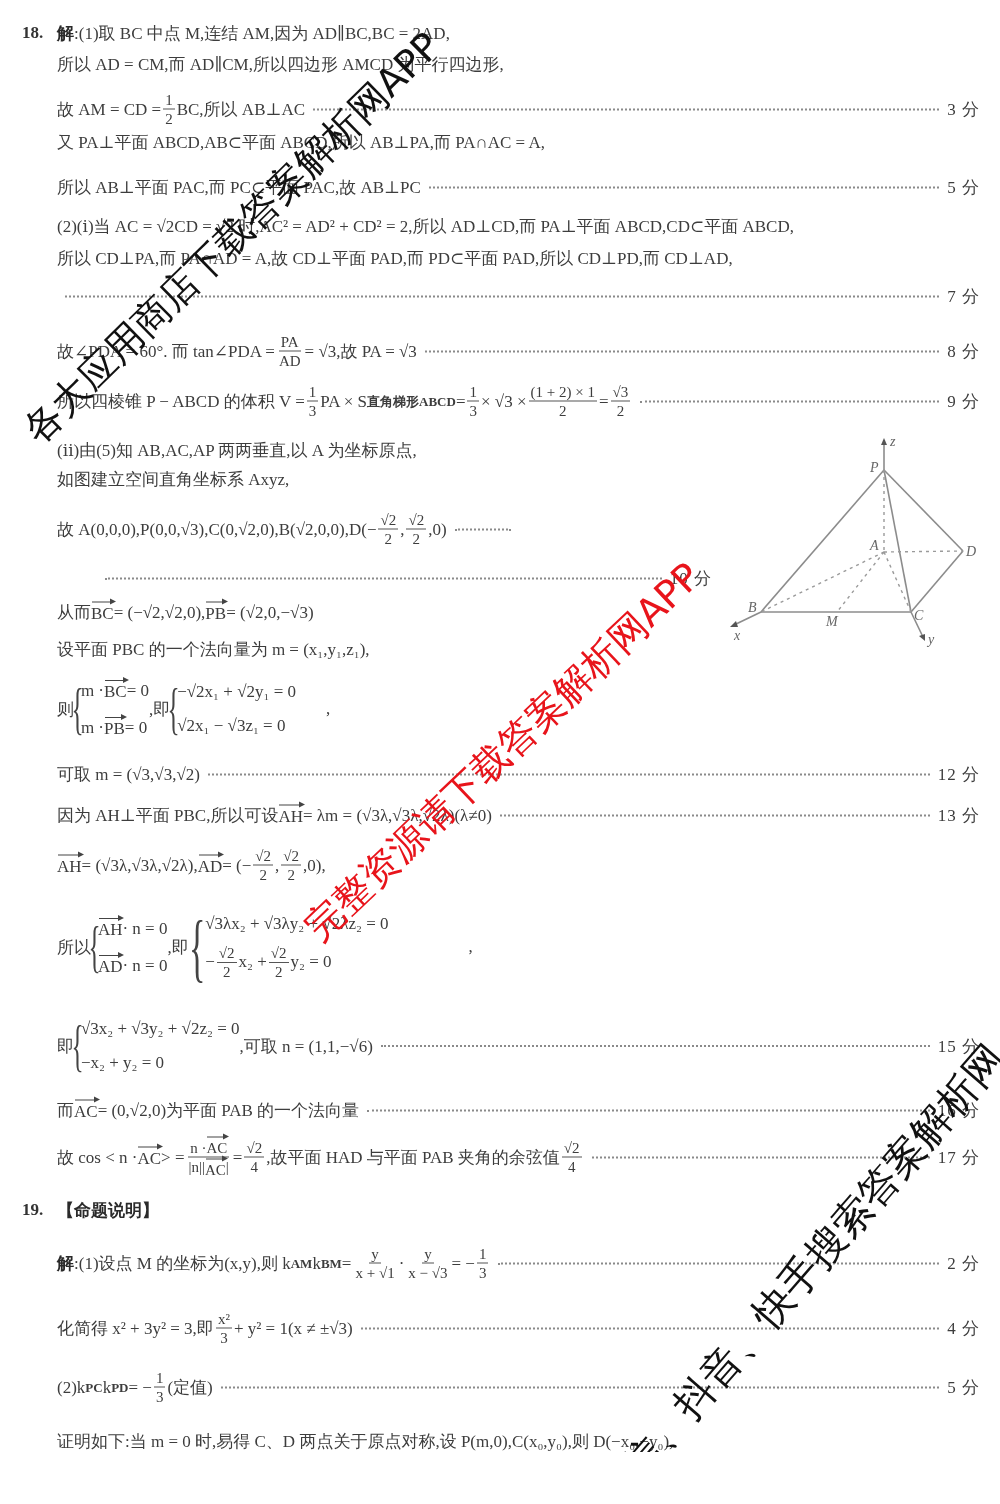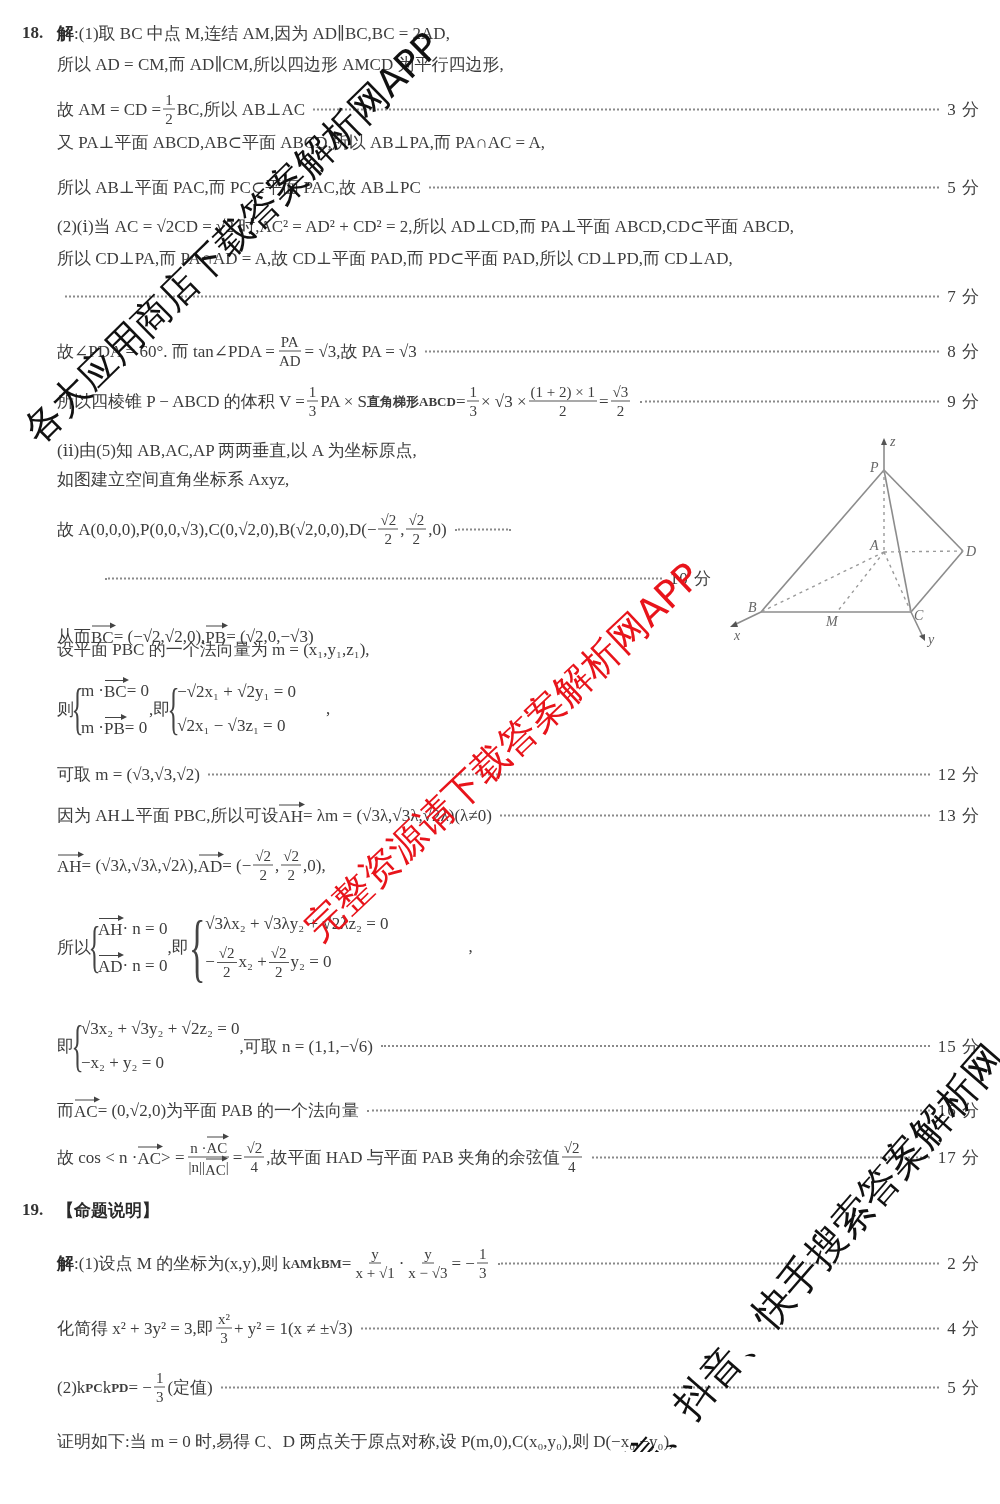--- a/index.html
+++ b/index.html
@@ -125,21 +125,21 @@
         <span class="n">√2</span>
         <span class="d">2</span>
       </span>
     <span>,0)</span>
     <span class="dots" style="flex:none;width:56px"></span>
   </div>
   <div class="ln" style="top:578px;left:105px;right:288px">
     <span class="dots" style="margin-left:0"></span>
     <span class="score">10 分</span>
   </div>
-  <div class="ln short" style="top:636px">
+  <div class="ln short" style="top:612px">
     <span>从而</span>
     <span class="vec">BC</span>
     <span> = (−√2,√2,0),</span>
     <span class="vec">PB</span>
     <span> = (√2,0,−√3)</span>
   </div>
   <div class="ln short" style="top:649px">
     <span>设平面 PBC 的一个法向量为 m = (x₁,y₁,z₁),</span>
   </div>
   <div class="ln short" style="top:709px">

